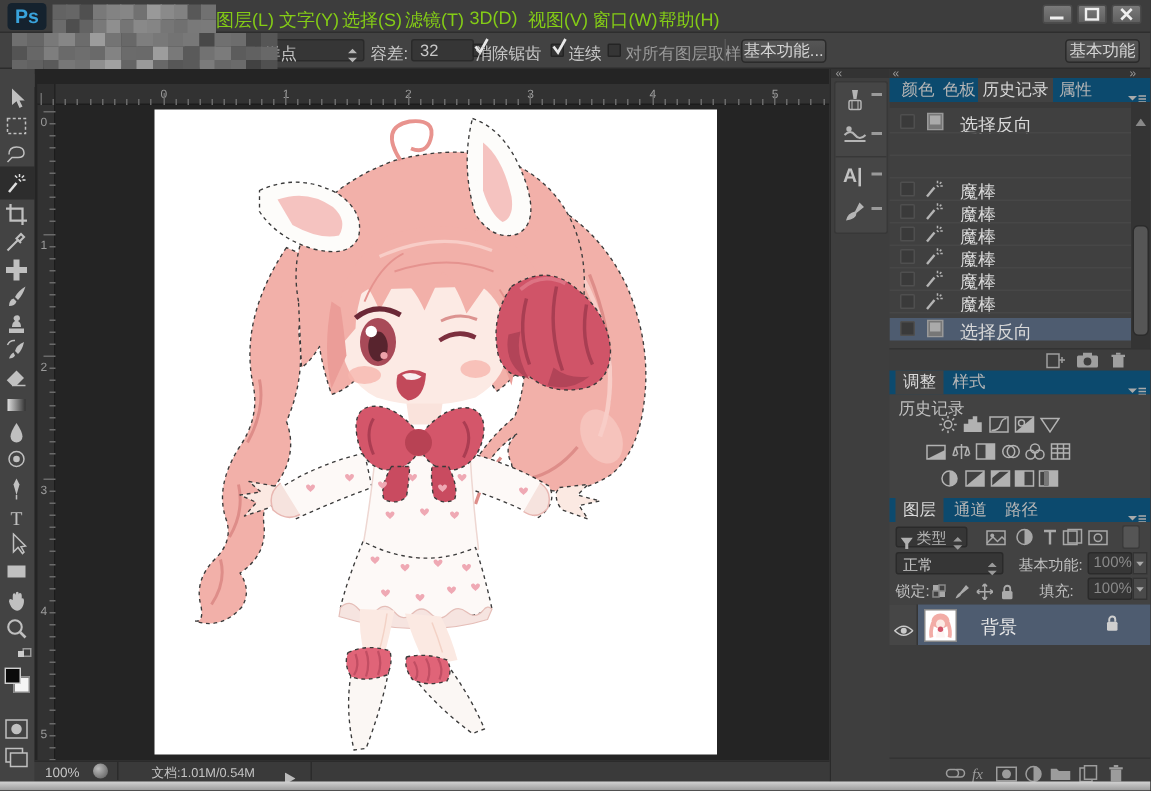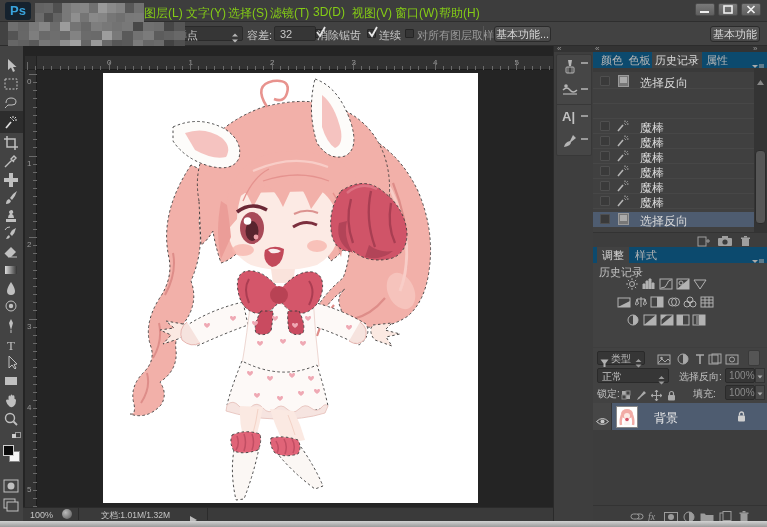--- a/index.html
+++ b/index.html
@@ -749,20 +749,29 @@
           <rect x="1" y="1" width="12" height="10" stroke="#b2b2b2" fill="none"></rect>
           <rect x="1" y="1" width="6" height="10" fill="#b2b2b2"></rect>
         </svg></div>
       <div class="adjic" style="left:99px;top:266px"><svg width="14" height="12" viewBox="0 0 14 12">
           <rect x="1" y="1" width="12" height="10" stroke="#b2b2b2" fill="none"></rect>
           <rect x="7" y="1" width="6" height="10" fill="#b2b2b2"></rect>
           <rect x="4" y="1" width="3" height="10" fill="#777"></rect>
         </svg></div>
     </div>
 
+  <div class="tabrow" style="top:286px">
+    <div class="tab tabact" style="left:4px;width:32px">图层</div>
+    <div class="tab" style="left:38px;width:32px">通道</div>
+    <div class="tab" style="left:72px;width:32px">路径</div>
+    <div style="position:absolute;right:3px;top:5px"><svg width="12" height="8" viewBox="0 0 12 8">
+          <path d="M0 2 L3 5 L6 2 Z" fill="#aaa"></path>
+          <path d="M7 2 h5 M7 4 h5 M7 6 h5" stroke="#aaa"></path>
+        </svg></div>
+  </div>
   <div style="position:absolute;left:0;top:302px;width:174px;height:225px;background:#424242"></div>
 
   <div class="obbox" style="left:4px;top:305px;width:48px;height:14px"></div>
   <div style="position:absolute;left:7px;top:308px"><svg width="9" height="9" viewBox="0 0 9 9">
         <path d="M0.5 0.5 L8.5 0.5 L5.5 4.5 L5.5 8 L3.5 8 L3.5 4.5 Z" fill="#b0b0b0"></path>
       </svg></div>
   <div style="position:absolute;left:18px;top:306px;font-size:10px;color:#b5b5b5">类型</div>
   <div style="position:absolute;left:42px;top:308px"><svg width="7" height="9" viewBox="0 0 7 9">
         <path d="M0.5 3 L3.5 0 L6.5 3 Z M0.5 5.5 L3.5 8.5 L6.5 5.5 Z" fill="#999"></path>
       </svg></div>
@@ -788,21 +797,21 @@
           <circle cx="7" cy="6.5" r="2.5" stroke="#a8a8a8" fill="none"></circle>
         </svg></div>
       <div style="position:absolute;left:155px;top:304px;width:12px;height:16px;background:#555;border:1px solid #3a3a3a;border-radius:2px"></div>
     </div>
 
   <div class="obbox" style="left:4px;top:322px;width:72px;height:15px"></div>
   <div style="position:absolute;left:9px;top:324px;font-size:10px;color:#c8c8c8">正常</div>
   <div style="position:absolute;left:65px;top:325px"><svg width="7" height="9" viewBox="0 0 7 9">
         <path d="M0.5 3 L3.5 0 L6.5 3 Z M0.5 5.5 L3.5 8.5 L6.5 5.5 Z" fill="#999"></path>
       </svg></div>
-  <div style="position:absolute;left:86px;top:324px;font-size:10px;color:#c0c0c0">选择反向:</div>
+  <div style="position:absolute;left:86px;top:324px;font-size:10px;color:#c0c0c0">基本功能:</div>
   <div class="obbox" style="left:132px;top:322px;width:30px;height:15px"></div>
   <div style="position:absolute;left:136px;top:324px;font-size:10px;color:#8a8a8a">100%</div>
   <div style="position:absolute;left:162px;top:322px;width:10px;height:15px;background:#4a4a4a;border:1px solid #333"><svg width="8" height="13" viewBox="0 0 8 13">
         <path d="M1.5 5.5 L4 8.5 L6.5 5.5 Z" fill="#aaa"></path>
       </svg></div>
 
   <div style="position:absolute;left:4px;top:341px;font-size:10px;color:#c0c0c0">锁定:</div>
   <div id="lockicons" style="position: absolute; left: 0px; top: 0px;">
       <div style="position:absolute;left:28px;top:341px;width:11px;height:11px"><svg width="11" height="11" viewBox="0 0 11 11">
           <rect x="1" y="1" width="4" height="4" fill="#aaa"></rect>
@@ -876,17 +885,17 @@
           <rect x="1.5" y="1.5" width="9" height="1.4" fill="#9c9c9c"></rect>
           <rect x="4.5" y="0" width="3" height="1.5" fill="#9c9c9c"></rect>
         </svg></div>
     </div>
 </div>
 
 <div class="abs" id="statusbar"></div>
 <div class="abs" style="left:30px;top:510px;font-size:9px;color:#c5c5c5">100%</div>
 <div class="abs" style="left:62px;top:509px;width:10px;height:10px;border-radius:50%;background:radial-gradient(circle at 35% 35%,#bbb,#555)"></div>
 <div class="abs" style="left:78px;top:508px;width:130px;height:12px;border-left:1px solid #2b2b2b;border-right:1px solid #2b2b2b"></div>
-<div class="abs" style="left:101px;top:510px;font-size:8.5px;color:#c5c5c5">文档:1.01M/1.32M</div>
+<div class="abs" style="left:101px;top:510px;font-size:8.5px;color:#c5c5c5">文档:1.01M/0.54M</div>
 <div class="abs" style="left:190px;top:510px"><svg width="7" height="8">
       <path d="M0 0 L7 4 L0 8 Z" fill="#bbb"></path>
     </svg></div>
 <div class="abs" id="bottomstrip"></div>
 
 </body></html>

